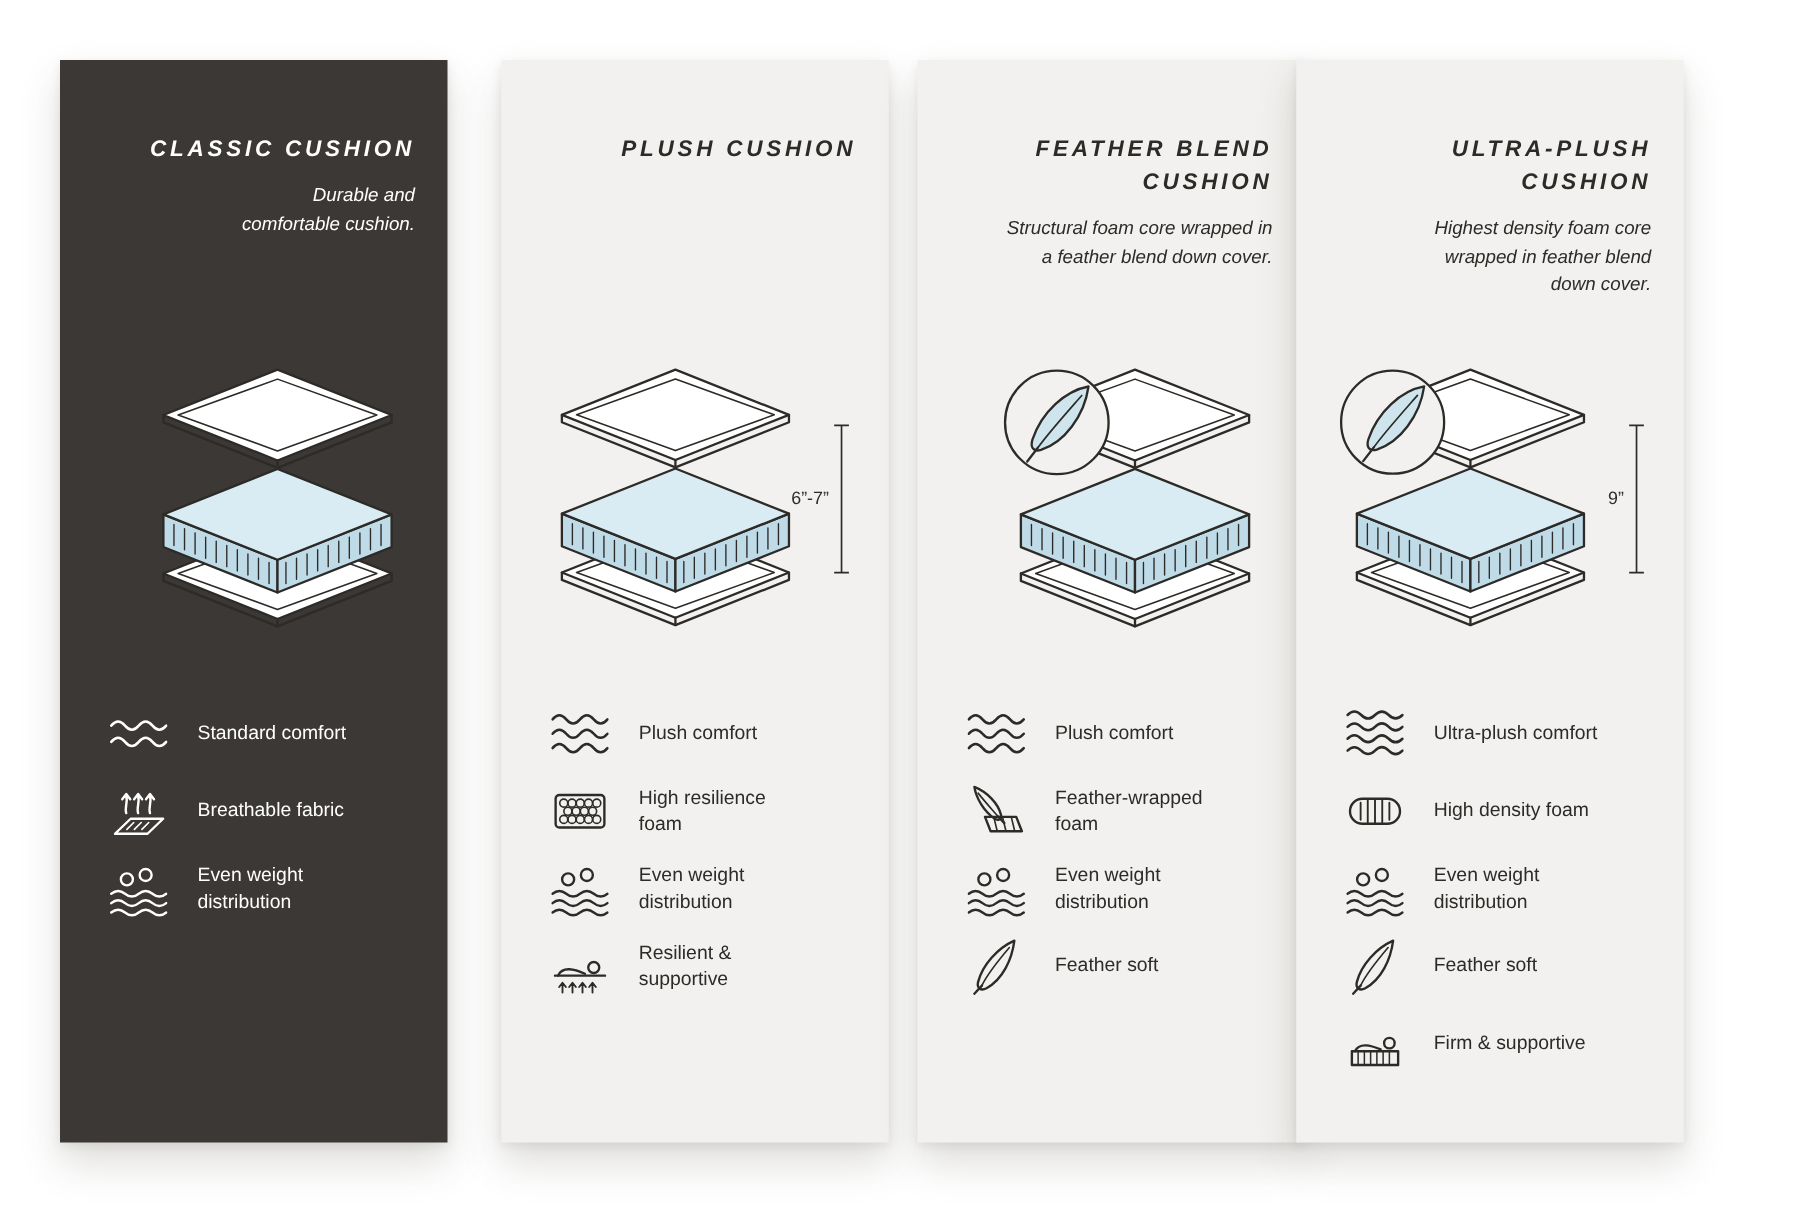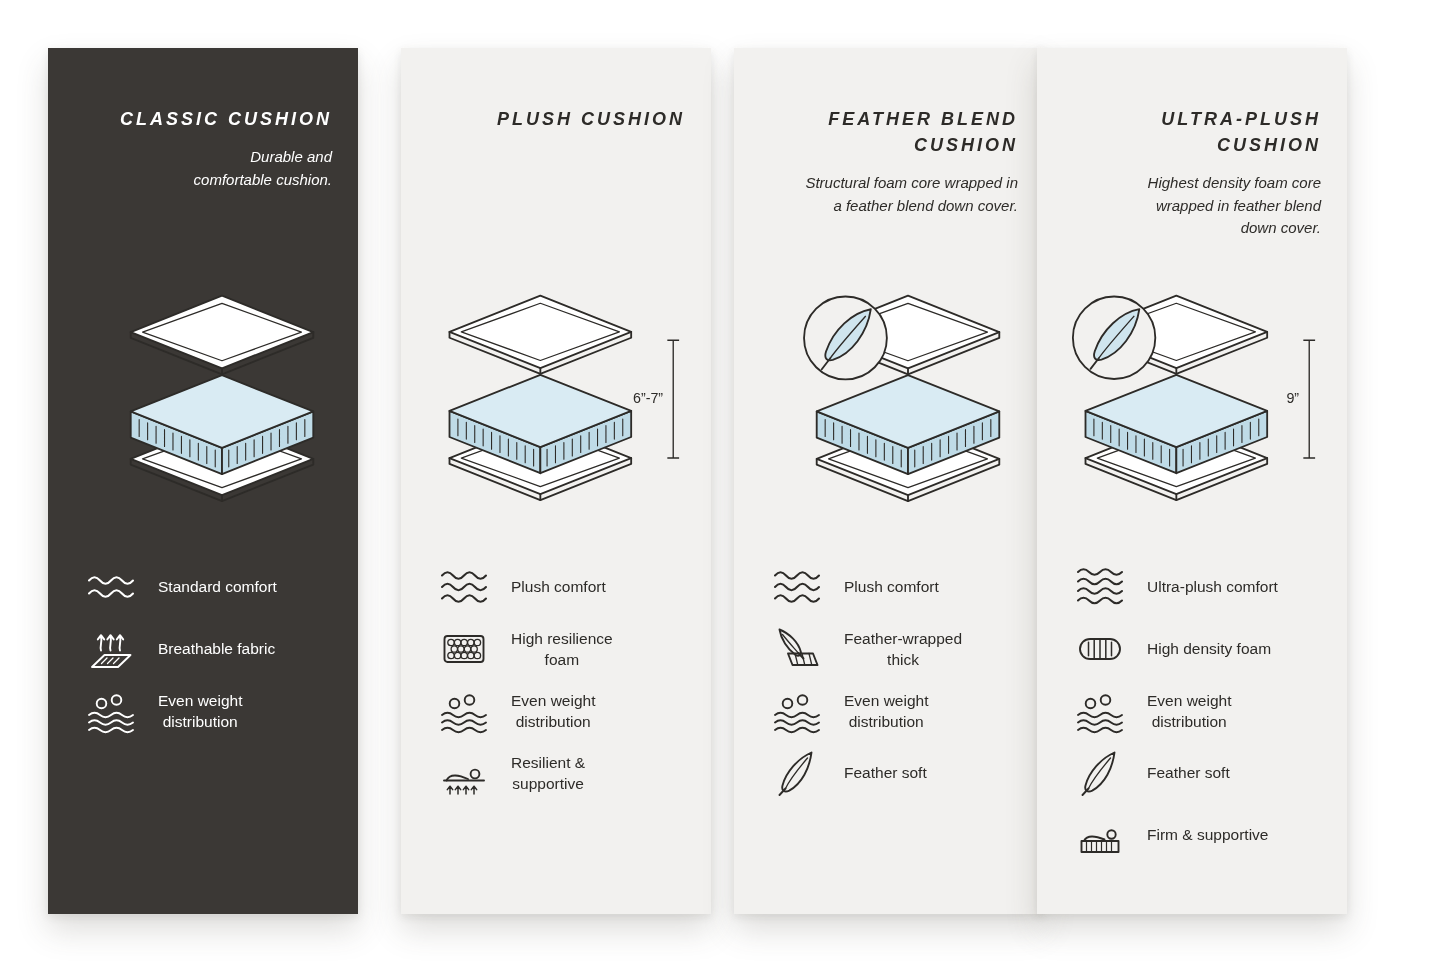--- a/index.html
+++ b/index.html
@@ -31,21 +31,21 @@
 
   .illus {
     height:248px; margin-top:10px;
     display:flex; align-items:center; justify-content:flex-end;
   }
   .cushion { width:220px; height:213px; display:block; }
   .cushion.wide { width:254px; height:212px; }
 
   .features {
     list-style:none; margin-top:40px; padding-left:14px;
-    display:flex; flex-direction:column; gap:16px;text-align:center;
+    display:flex; flex-direction:column; gap:16px;
   }
   .feature { display:flex; align-items:center; gap:24px; height:46px; }
   .ficon { width:46px; height:46px; flex:0 0 46px; }
   .ficon svg { width:46px; height:46px; display:block; }
   .flabel { font-size:15.5px; line-height:1.38; white-space:pre-line; }
 
   .defs-sheet { position:absolute; width:0; height:0; overflow:hidden; }
 </style>
 </head>
 <body>
@@ -302,21 +302,21 @@
           </span>
         <span class="flabel">Plush comfort</span>
       </li>
       <li class="feature">
         <span class="ficon">
             <svg viewBox="0 0 46 46">
               <use href="#sym-feather-wrap" width="46" height="46"></use>
             </svg>
           </span>
         <span class="flabel">Feather-wrapped
-thick</span>
+foam</span>
       </li>
       <li class="feature">
         <span class="ficon">
             <svg viewBox="0 0 46 46">
               <use href="#sym-even-weight" width="46" height="46"></use>
             </svg>
           </span>
         <span class="flabel">Even weight
 distribution</span>
       </li>

